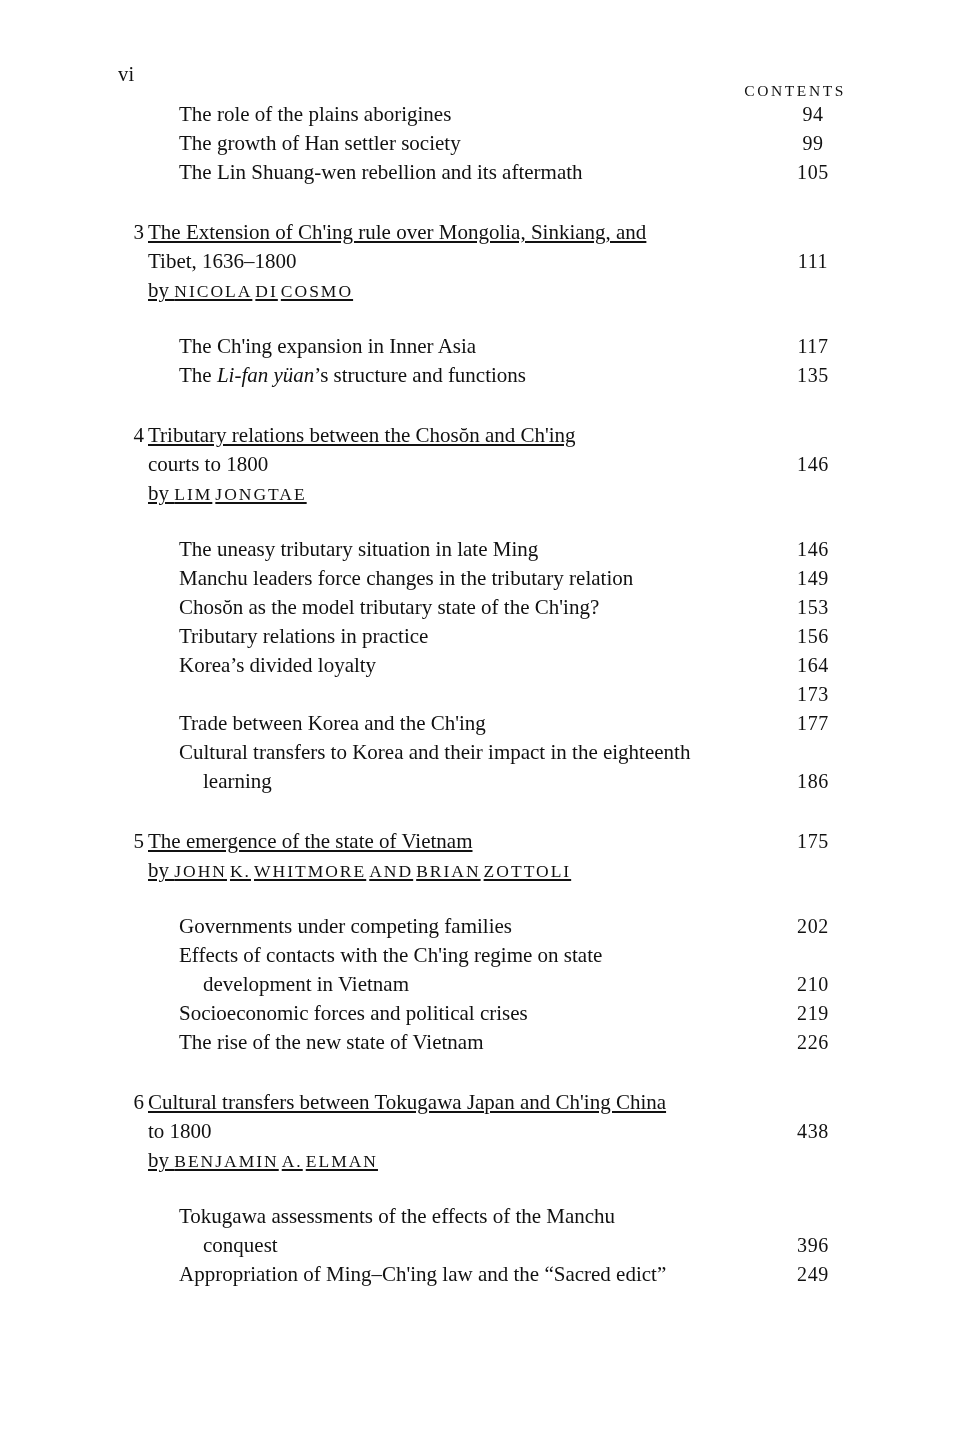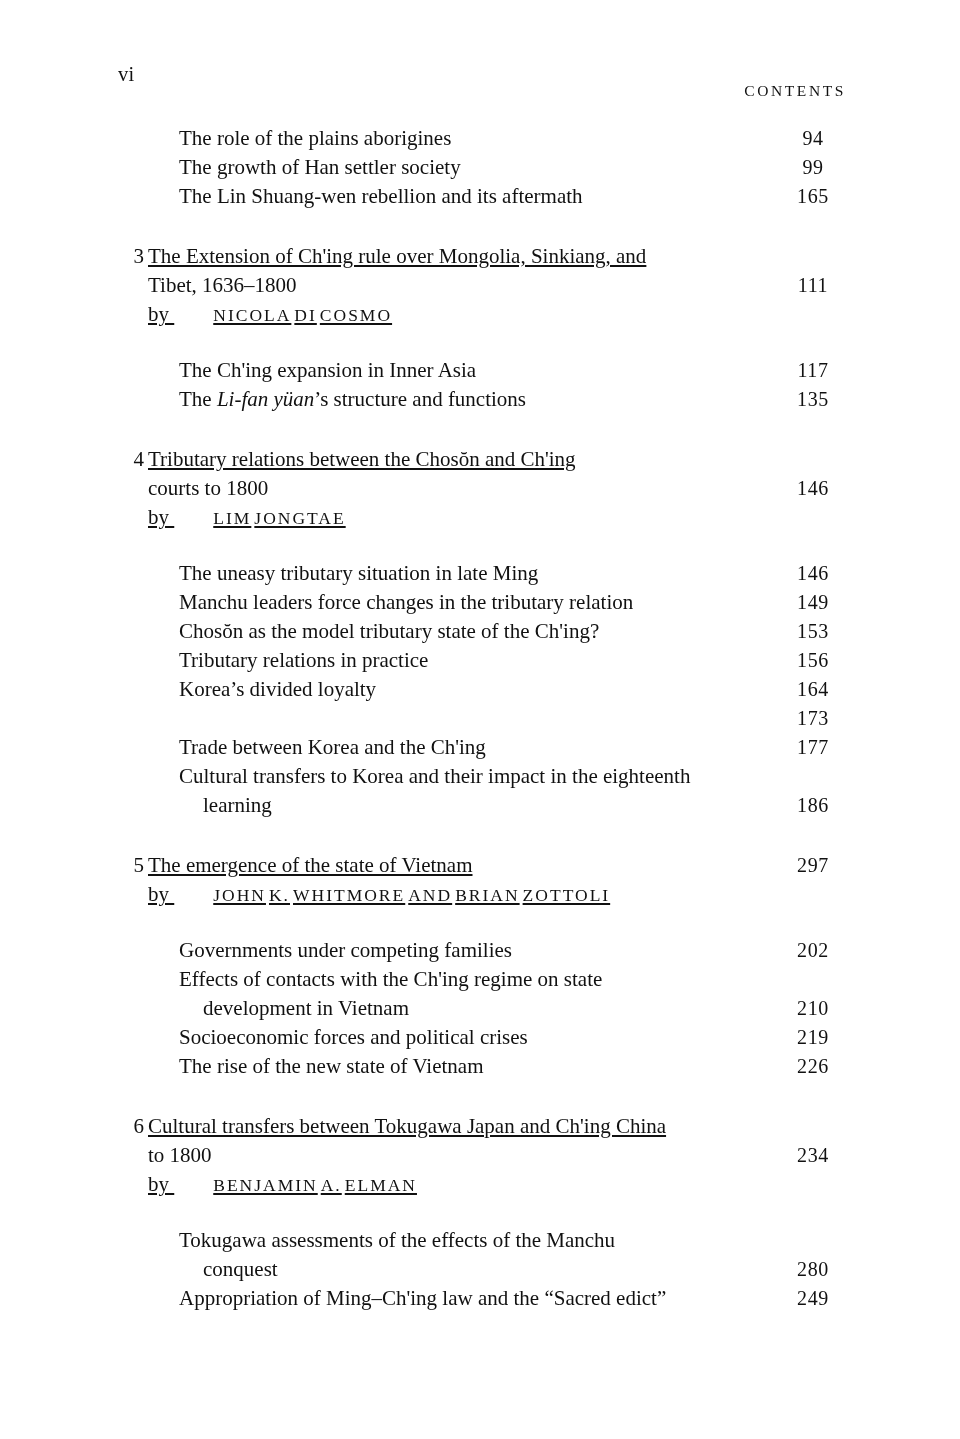--- a/index.html
+++ b/index.html
@@ -50,21 +50,21 @@
     line-height: 24px;
     letter-spacing: 2.6px;
     text-indent: 2.6px;
     margin-top: 17px;
   }
 
   
   .toc {
     position: absolute;
     left: 118px;
-    top: 124px;
+    top: 100px;
     width: 730px;
   }
 
   .entry {
     position: relative;
     min-height: 29px;
   }
 
   
   .row {
@@ -107,21 +107,20 @@
     letter-spacing: 0.6px;
   }
 
   .byline {
     font-size: 21px;
   }
   .smallcaps {
     font-size: 17.5px;
     letter-spacing: 2.0px;
     text-transform: uppercase;
-    margin-left: 39px;
   }
   .sc-word { margin-right: 3px; }
   .sc-lead {
     font-size: 21px;
     letter-spacing: 0px;
     text-transform: none;
   }
 
   .ital { font-style: italic; }
 
@@ -148,21 +147,21 @@
     </div>
     <div class="entry">
       <div class="row">
         <span class="txt lvl-sub">The growth of Han settler society</span>
         <span class="page-no">99</span>
       </div>
     </div>
     <div class="entry">
       <div class="row">
         <span class="txt lvl-sub">The Lin Shuang-wen rebellion and its aftermath</span>
-        <span class="page-no">165</span>
+        <span class="page-no">105</span>
       </div>
     </div>
 
     <div class="gap-lg"></div>
 
     <div class="entry">
       <div class="row">
         <span class="num">3</span>
         <span class="txt lvl-chap">The Extension of Ch'ing rule over Mongolia, Sinkiang, and</span>
       </div>
@@ -258,21 +257,21 @@
         <span class="page-no">186</span>
       </div>
     </div>
 
     <div class="gap-lg"></div>
 
     <div class="entry">
       <div class="row">
         <span class="num">5</span>
         <span class="txt lvl-chap">The emergence of the state of Vietnam</span>
-        <span class="page-no">297</span>
+        <span class="page-no">175</span>
       </div>
       <div class="row">
         <span class="txt lvl-chap byline"><span class="sc-lead">by</span> <span class="smallcaps"><span class="sc-word">John</span><span class="sc-word">K.</span><span class="sc-word">Whitmore</span><span class="sc-word">and</span><span class="sc-word">Brian</span><span class="sc-word">Zottoli</span></span></span>
       </div>
     </div>
 
     <div class="gap-md"></div>
 
     <div class="entry">
       <div class="row">
@@ -304,36 +303,36 @@
 
     <div class="gap-lg"></div>
 
     <div class="entry">
       <div class="row">
         <span class="num">6</span>
         <span class="txt lvl-chap">Cultural transfers between Tokugawa Japan and Ch'ing China</span>
       </div>
       <div class="row">
         <span class="txt lvl-chap-run">to 1800</span>
-        <span class="page-no">234</span>
+        <span class="page-no">438</span>
       </div>
       <div class="row">
         <span class="txt lvl-chap byline"><span class="sc-lead">by</span> <span class="smallcaps"><span class="sc-word">Benjamin</span><span class="sc-word">A.</span><span class="sc-word">Elman</span></span></span>
       </div>
     </div>
 
     <div class="gap-md"></div>
 
     <div class="entry">
       <div class="row">
         <span class="txt lvl-sub">Tokugawa assessments of the effects of the Manchu</span>
       </div>
       <div class="row">
         <span class="txt lvl-sub-run">conquest</span>
-        <span class="page-no">280</span>
+        <span class="page-no">396</span>
       </div>
     </div>
     <div class="entry">
       <div class="row">
         <span class="txt lvl-sub">Appropriation of Ming–Ch'ing law and the “Sacred edict”</span>
         <span class="page-no">249</span>
       </div>
     </div>
 
   </div>

